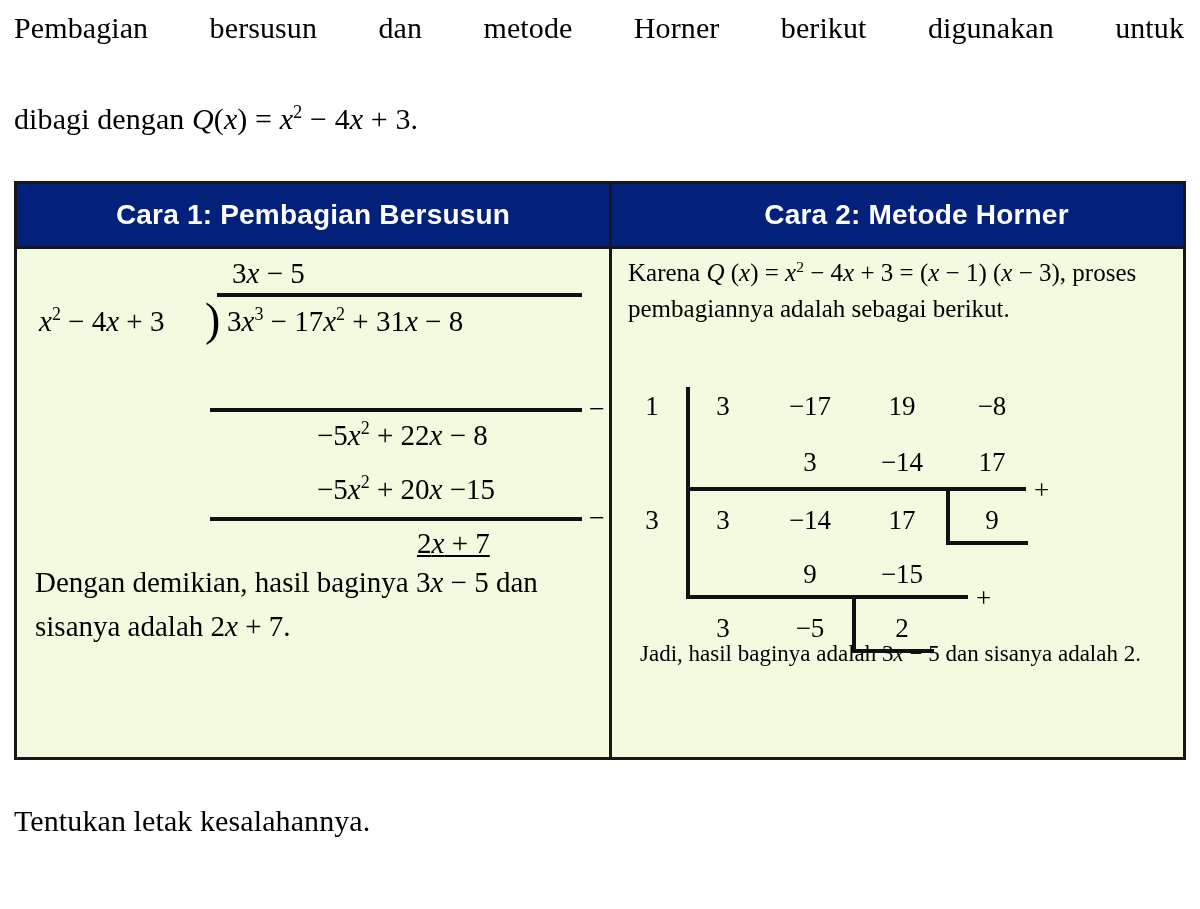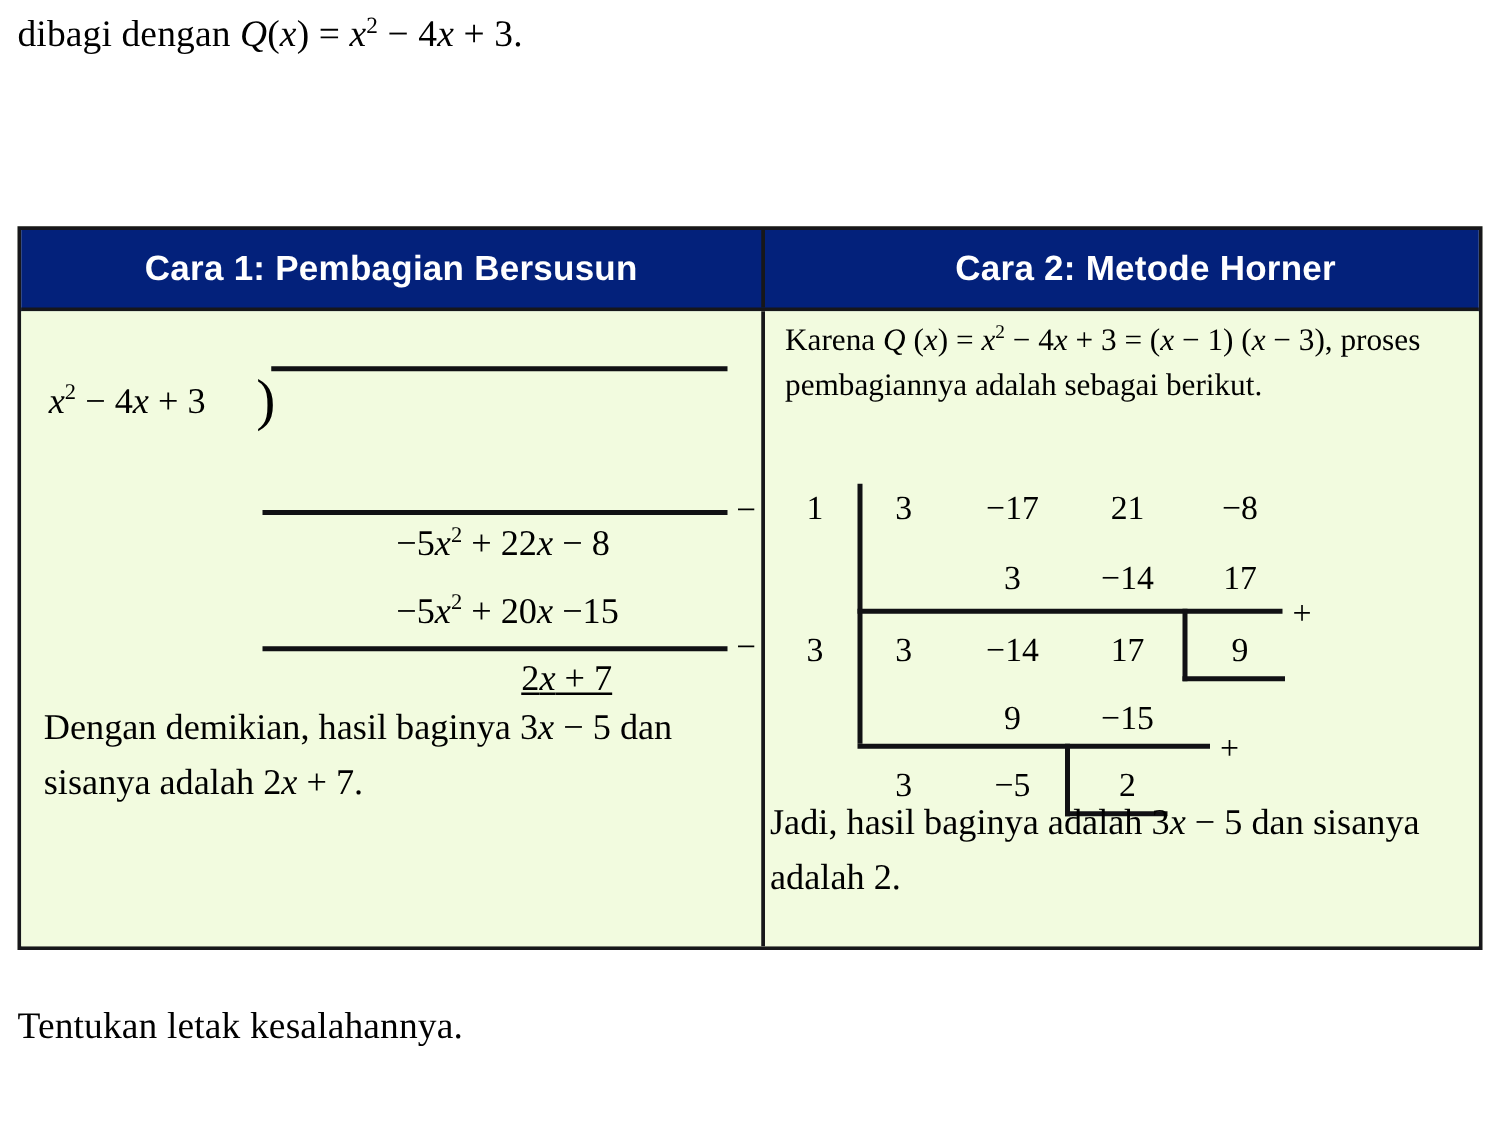--- a/index.html
+++ b/index.html
@@ -208,57 +208,64 @@
   .hn-h { height: 4px; }
   .hn-v { width: 4px; }
   .hn-plus {
     position: absolute;
     font-size: 27px;
     line-height: 1;
   }
 
   .hn-concl {
     position: absolute;
-    left: 4px;
+    left: 28px;
     top: 388px;
     width: 546px;
-    font-size: 29px;
+    font-size: 23px;
     line-height: 1.5;
   }
 </style>
 </head>
 <body>
 
 <div class="page">
 
   <div class="para para-intro">
+    <span class="ln-just">Pembagian bersusun dan metode Horner berikut digunakan untuk</span>
     <span class="ln"><span>dibagi dengan </span><i class="v">Q</i><span>(<i class="v">x</i>) = <i class="v">x</i><sup class="exn">2</sup> − 4<i class="v">x</i> + 3.</span></span>
   </div>
 
   <div class="tbl">
 
     <div class="tbl-head">
       <div class="th th-left">Cara 1: Pembagian Bersusun</div>
       <div class="th th-right">Cara 2: Metode Horner</div>
     </div>
 
     <div class="tbl-body">
 
       <div class="td td-left">
         <div class="ld">
 
+          <div class="ld-quot">
+            3<i class="v">x</i> − 5
+          </div>
 
           <div class="ld-rule rule-top"></div>
 
           <div class="ld-divisor">
             <i class="v">x</i><sup class="exn">2</sup> − 4<i class="v">x</i> + 3
           </div>
 
           <div class="ld-bracket">)</div>
 
+          <div class="ld-dividend">
+            3<i class="v">x</i><sup class="exn">3</sup> − 17<i class="v">x</i><sup class="exn">2</sup> + 31<i class="v">x</i> − 8
+          </div>
 
 
           <div class="ld-rule rule-m1"></div>
           <div class="ld-minus minus-1">−</div>
 
           <div class="ld-row ld-r2">
             −5<i class="v">x</i><sup class="exn">2</sup> + 22<i class="v">x</i> − 8
           </div>
 
           <div class="ld-row ld-r3">
@@ -287,21 +294,21 @@
 
         <div class="hn">
 
           <div class="hn-cell" style="left:20px;  top:6px;  width:40px;">1</div>
           <div class="hn-cell" style="left:20px;  top:120px; width:40px;">3</div>
 
           <div class="hn-line hn-v" style="left:74px; top:0px; height:208px;"></div>
 
           <div class="hn-cell" style="left:88px;  top:6px; width:46px;">3</div>
           <div class="hn-cell" style="left:160px; top:6px; width:76px;">−17</div>
-          <div class="hn-cell" style="left:258px; top:6px; width:64px;">21</div>
+          <div class="hn-cell" style="left:258px; top:6px; width:64px;">19</div>
           <div class="hn-cell" style="left:348px; top:6px; width:64px;">−8</div>
 
           <div class="hn-cell" style="left:160px; top:62px; width:76px;">3</div>
           <div class="hn-cell" style="left:258px; top:62px; width:64px;">−14</div>
           <div class="hn-cell" style="left:348px; top:62px; width:64px;">17</div>
 
           <div class="hn-line hn-h" style="left:74px; top:100px; width:340px;"></div>
           <div class="hn-plus" style="left:422px; top:90px;">+</div>
 
           <div class="hn-cell" style="left:88px;  top:120px; width:46px;">3</div>

